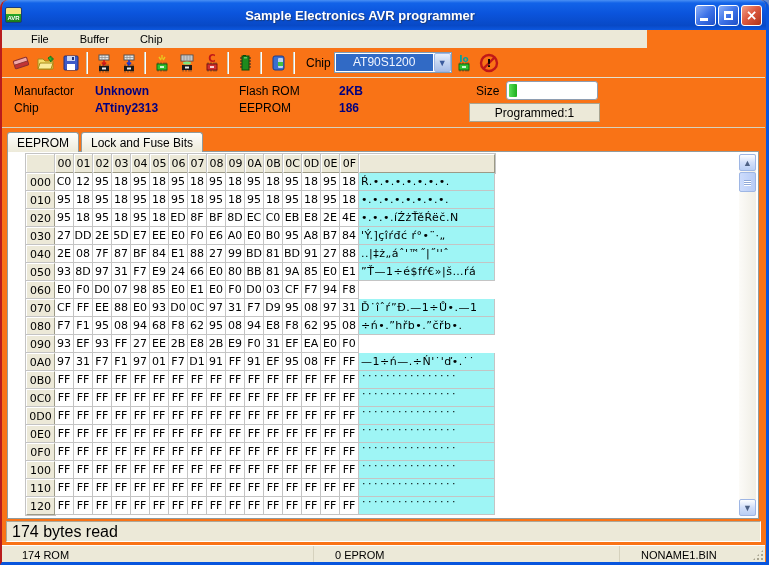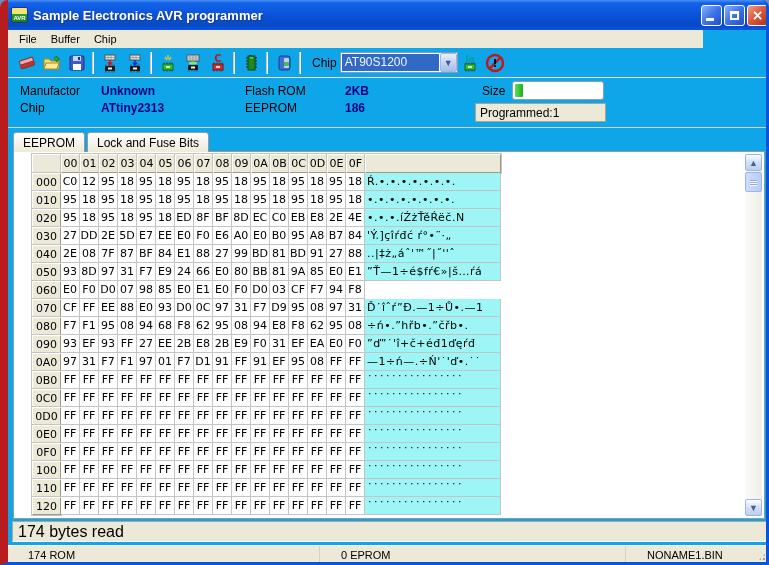--- a/index.html
+++ b/index.html
@@ -1,36 +1,36 @@
 <!DOCTYPE html>
 <html><head>
 <meta charset="utf-8">
 <style>
   html,body{margin:0;padding:0;background:#6A8CCB;font-family:"Liberation Sans",sans-serif;}
   *{box-sizing:border-box;}
-  .window{position:relative;width:769px;height:565px;background:#0ea5e9;
-    border-left:8px solid #b91c1c;border-right:3px solid #0855DD;border-bottom:3px solid #0855DD;
-    border-radius:8px 8px 0 0;overflow:hidden;}
+  .window{position:relative;width:769px;height:565px;background:#f97316;
+    border-left:2px solid #b91c1c;border-right:3px solid #0855DD;border-bottom:3px solid #0855DD;
+    border-radius:8px 8px 0 0;overflow:hidden;text-align:center;}
   
   .titlebar{position:absolute;left:-3px;top:0;width:769px;height:30px;
     background:linear-gradient(180deg,#4A90F4 0%,#1263E8 10%,#0B54DC 45%,#0849C6 85%,#0C57DE 100%);
     border-radius:7px 7px 0 0;display:flex;align-items:center;padding:0 6px;}
   .app-icon{width:17px;height:16px;margin-right:5px;border:1px solid #1B3C7A;border-radius:2px;
     background:linear-gradient(180deg,#F4E27A 0%,#F4E27A 45%,#27A527 45%,#1C7A1C 100%);
     display:flex;align-items:flex-end;justify-content:center;color:#fff;font-size:6px;font-weight:bold;line-height:7px;}
   .title-text{color:#fff;font-weight:bold;font-size:13px;text-shadow:1px 1px 1px #1B3C7A;flex:1;}
   .winbtn{width:21px;height:21px;margin-left:2px;border:1px solid #fff;border-radius:3px;
     display:flex;align-items:center;justify-content:center;position:relative;}
   .btn-blue{background:linear-gradient(135deg,#8CB0F8 0%,#3E73E8 50%,#1E4FC8 100%);}
   .btn-red{background:linear-gradient(135deg,#F0A089 0%,#DD5A40 45%,#B03318 100%);}
   .glyph-min{position:absolute;left:4px;bottom:4px;width:8px;height:3px;background:#fff;}
   .glyph-max{width:9px;height:9px;border:2px solid #fff;border-top-width:3px;}
   .glyph-x{color:#fff;font-weight:bold;font-size:14px;line-height:14px;font-family:"DejaVu Sans",sans-serif;}
   
-  .menubar{position:absolute;left:0;top:30px;width:695px;height:18px;display:flex;align-items:center;padding-left:4px;background:#ECE9D8;}
+  .menubar{position:absolute;left:0;top:30px;width:645px;height:18px;display:flex;align-items:center;padding-left:22px;background:#ECE9D8;gap:17px;}
   .menu-item{padding:2px 7px;font-size:11px;color:#000;}
   
   .toolbar{position:absolute;left:0;top:48px;width:763px;height:30px;display:flex;align-items:center;padding-left:6px;border-bottom:1px solid #E3E0CE;}
   .tbtn{width:25px;height:25px;display:flex;align-items:center;justify-content:center;}
   .tsep{width:2px;height:22px;margin:0 3px;border-left:1px solid #CFCBB8;border-right:1px solid #FFFFFF;}
   .chip-label{font-size:12px;margin:0 3px 0 8px;}
   .combo{width:118px;height:21px;background:#fff;border:1px solid #7F9DB9;display:flex;}
   .combo-sel{flex:1;margin:1px;background:#316AC5;color:#F2F6FF;font-size:12px;padding:1px 3px;white-space:nowrap;overflow:hidden;}
   .combo-btn{width:17px;background:linear-gradient(180deg,#E8F0FC,#C4D4F0 50%,#A8BEE8);border:1px solid #9EB6E4;border-radius:2px;
     display:flex;align-items:center;justify-content:center;color:#3A5A9C;font-size:9px;}
@@ -451,21 +451,20 @@
             <div class="cell-byte">2B</div>
             <div class="cell-byte">E8</div>
             <div class="cell-byte">2B</div>
             <div class="cell-byte">E9</div>
             <div class="cell-byte">F0</div>
             <div class="cell-byte">31</div>
             <div class="cell-byte">EF</div>
             <div class="cell-byte">EA</div>
             <div class="cell-byte">E0</div>
             <div class="cell-byte">F0</div>
-            <div class="cell-ascii">”ď”˙'î+č+éđ1ďęŕđ</div>
           </div>
           <div class="hexrow">
             <div class="cell-addr">0A0</div>
             <div class="cell-byte">97</div>
             <div class="cell-byte">31</div>
             <div class="cell-byte">F7</div>
             <div class="cell-byte">F1</div>
             <div class="cell-byte">97</div>
             <div class="cell-byte">01</div>
             <div class="cell-byte">F7</div>

